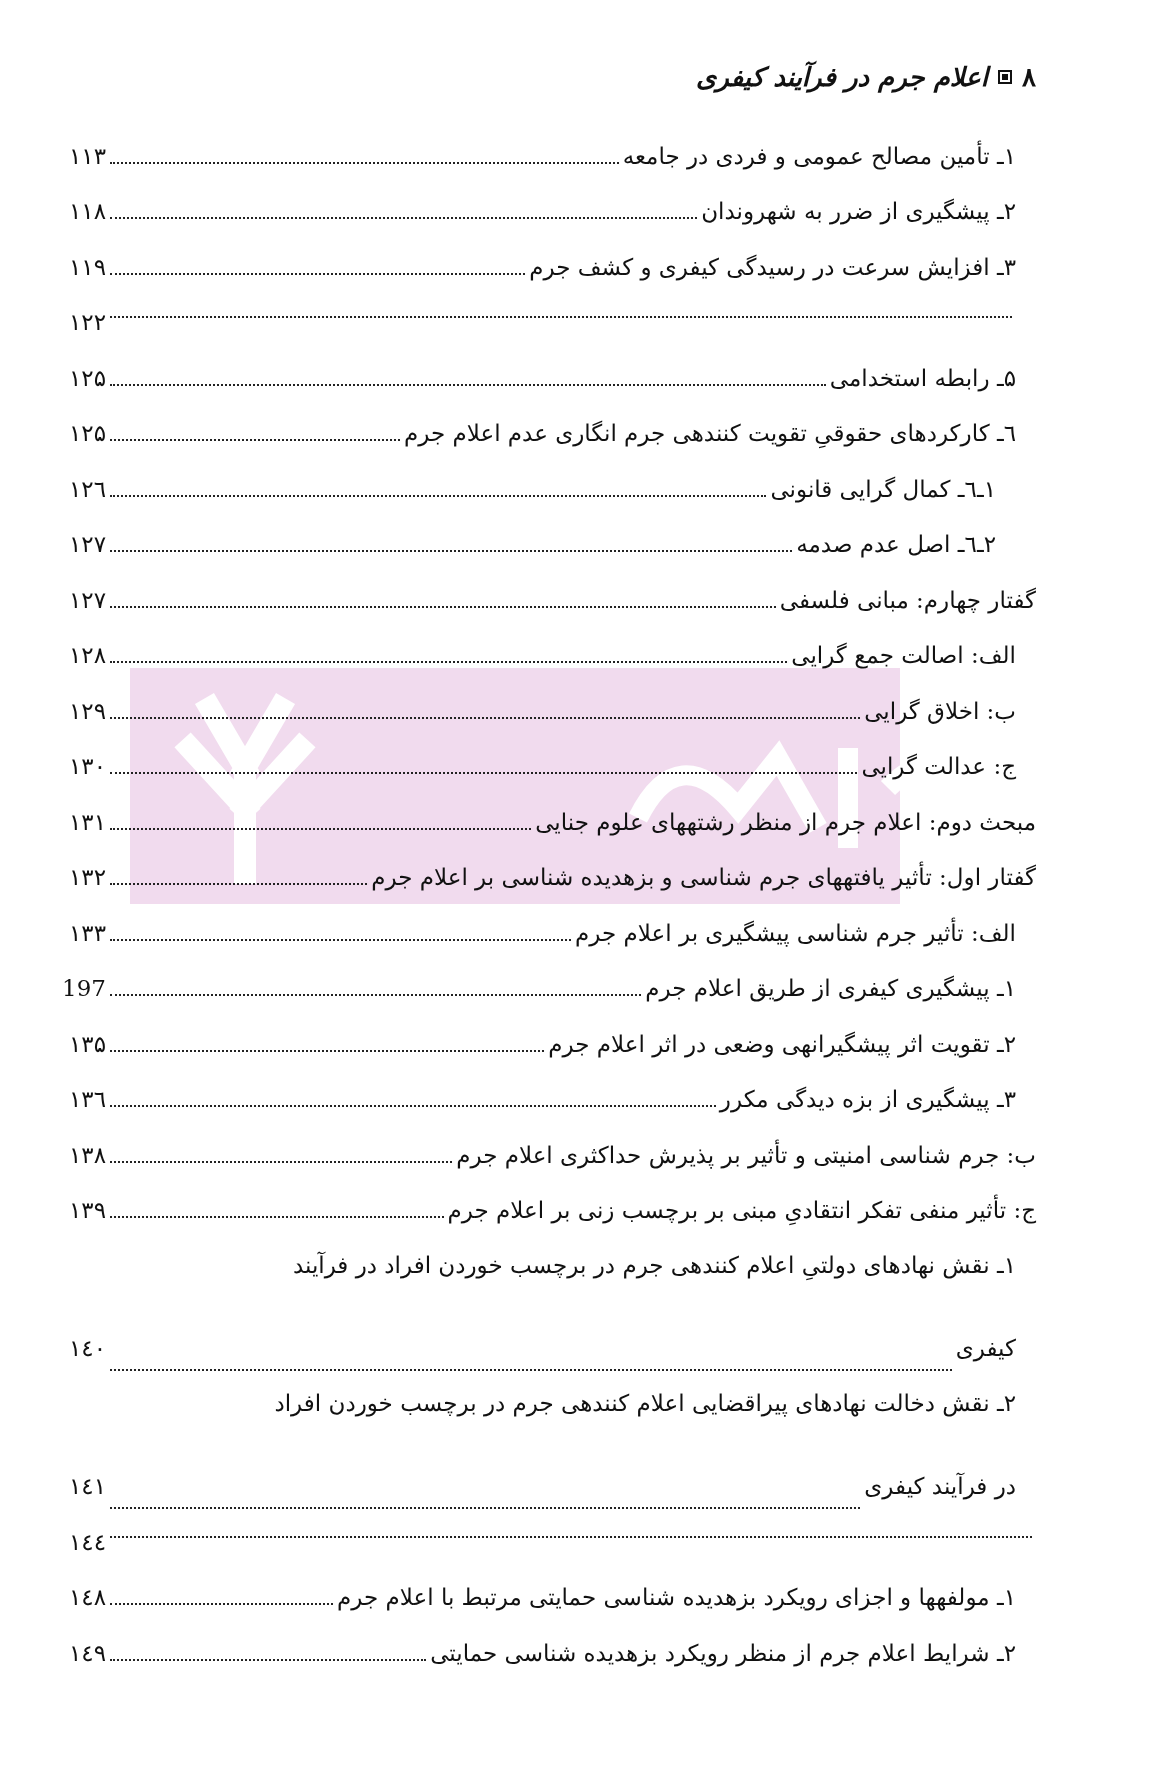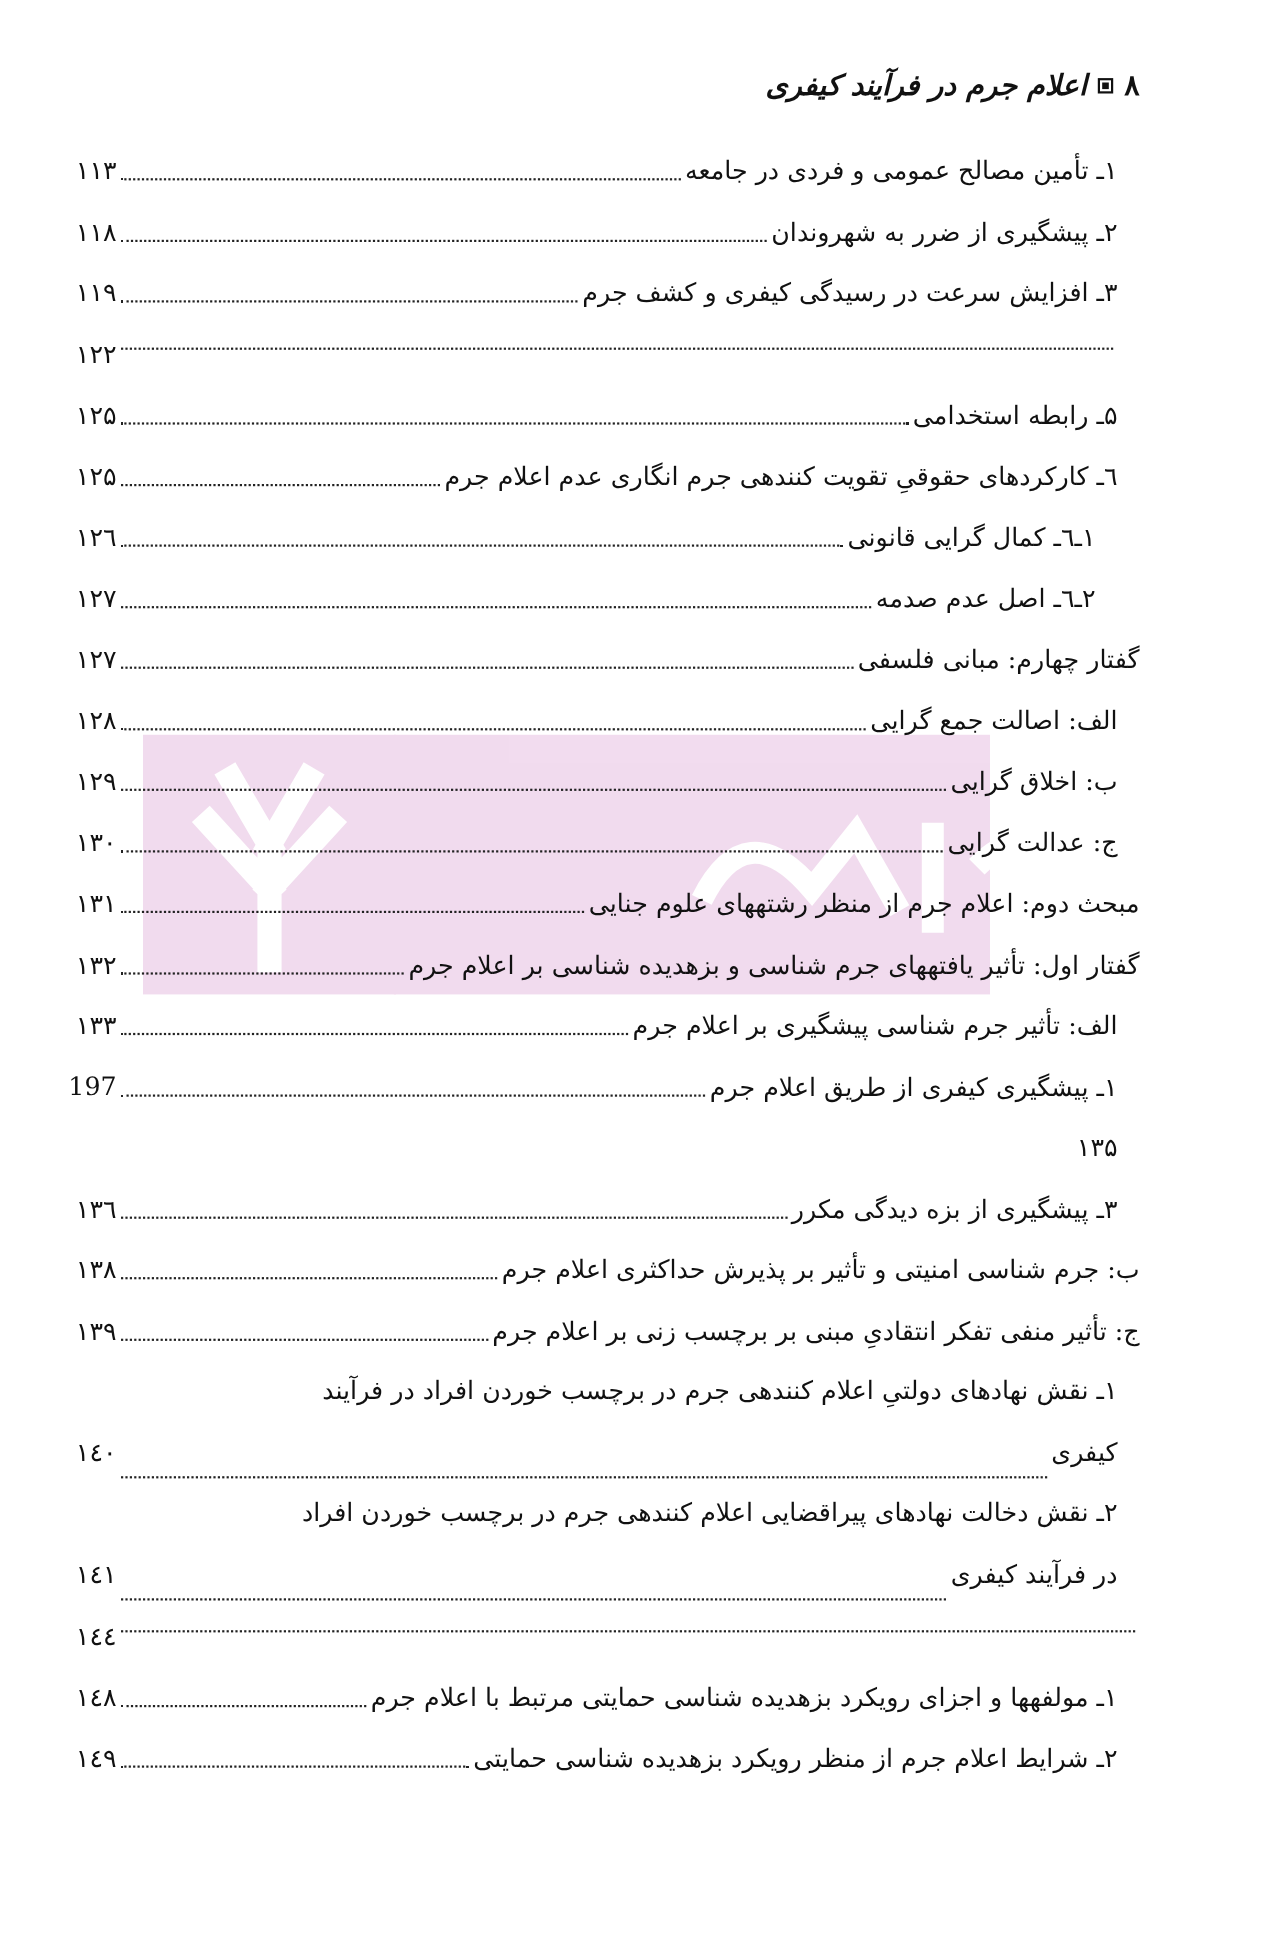--- a/index.html
+++ b/index.html
@@ -13,21 +13,21 @@
   .header .title { font-size: 26px; font-weight: bold; font-style: italic; }
   .toc { position: absolute; top: 128px; left: 62px; right: 120px; }
   .row { position: relative; height: 55.5px; display: flex; direction: rtl; align-items: center; font-size: 23px; }
   .row .entry { display: flex; flex: 1; align-items: flex-end; direction: rtl; white-space: nowrap; }
   .row .label { white-space: nowrap; }
   .row .dots { flex: 1; border-bottom: 2px dotted #222; margin: 0 4px; transform: translateY(-5px); min-width: 20px; }
   .row .page-no { direction: rtl; width: 44px; text-align: right; font-size: 23px; }
   .indent-0 { padding-right: 0; }
   .indent-1 { padding-right: 20px; }
   .indent-2 { padding-right: 40px; }
-  .wrap-row { height: auto; min-height: 55.5px; flex-direction: column; align-items: stretch; }
+  .wrap-row { height: auto; min-height: 55.5px; flex-direction: column; align-items: stretch; gap: 27px; }
   .wrap-row .line1 { font-size: 23px; height: 55.5px; line-height: 55.5px; white-space: nowrap; text-align: justify; }
   .wrap-row .line2 { display: flex; align-items: baseline; height: 55.5px; line-height: 55.5px; }
   .watermark { position: absolute; left: 130px; top: 668px; width: 770px; height: 236px; pointer-events: none; opacity: 0.35; }
   .wm-left { position: absolute; left: 0; top: 0; width: 230px; height: 236px; background: #d99ad0; }
   .wm-right { position: absolute; left: 228px; top: 0; width: 542px; height: 236px; background: #d99ad0; }
   .wm-symbol { position: absolute; left: 40px; top: 20px; width: 150px; height: 196px; }
   .wm-word { position: absolute; left: 260px; top: 30px; width: 480px; height: 180px; }
 </style>
 </head>
 <body>
@@ -159,20 +159,24 @@
         <span class="page-no">۱۳۳</span>
       </div>
     <div class="row indent-1">
         <div class="entry">
           <span class="label">۱ـ پیشگیری کیفری از طریق اعلام جرم</span>
           <span class="dots"></span>
         </div>
         <span class="page-no">197</span>
       </div>
     <div class="row indent-1">
+        <div class="entry">
+          <span class="label">۲ـ تقویت اثر پیشگیرانهی وضعی در اثر اعلام جرم</span>
+          <span class="dots"></span>
+        </div>
         <span class="page-no">۱۳۵</span>
       </div>
     <div class="row indent-1">
         <div class="entry">
           <span class="label">۳ـ پیشگیری از بزه دیدگی مکرر</span>
           <span class="dots"></span>
         </div>
         <span class="page-no">۱۳٦</span>
       </div>
     <div class="row indent-0">

